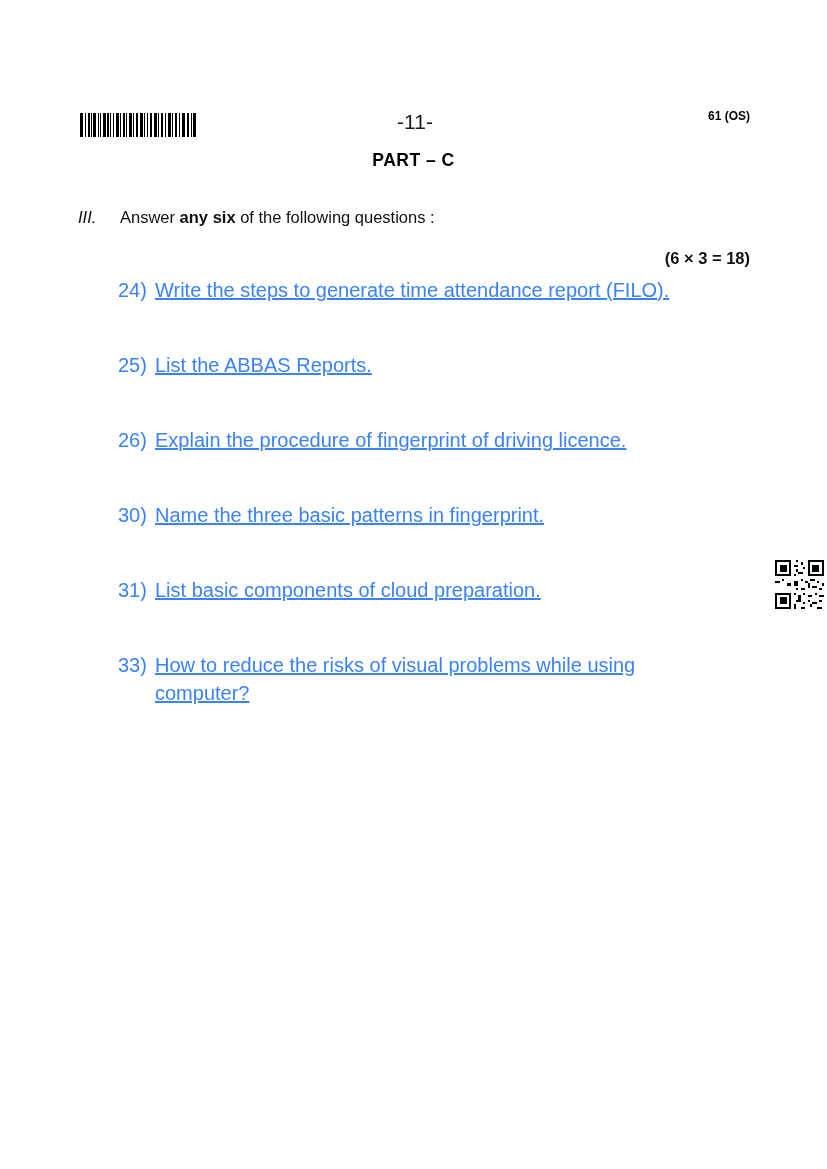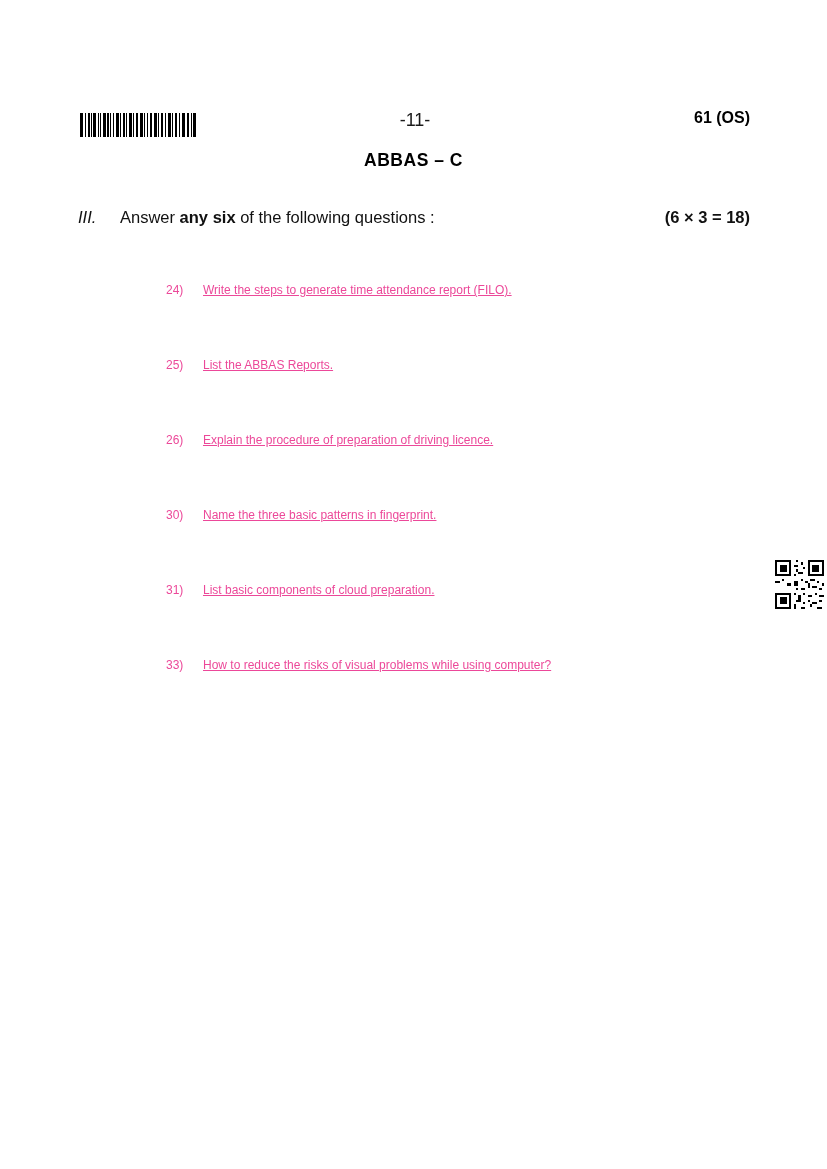--- a/index.html
+++ b/index.html
@@ -13,48 +13,48 @@
     background: #ffffff;
     color: #111111;
     overflow: hidden;
   }
 
   
   .header { position: absolute; top: 108px; left: 80px; right: 77px; height: 32px; }
   .barcode { position: absolute; left: 0; top: 5px; width: 116px; height: 24px; }
   .page-num {
     position: absolute; left: 0; right: 0; top: 2px;
-    text-align: center; font-size: 18px; color: #1a1a1a;
+    text-align: center; font-size: 21px; color: #1a1a1a;
   }
   .paper-code {
     position: absolute; right: 0; top: 1px;
-    font-weight: bold; font-size: 16px; color: #000;
+    font-weight: bold; font-size: 12px; color: #000;
   }
 
   
   .part-title {
     position: absolute; top: 150px; left: 0; right: 0;
     text-align: center; font-weight: bold; font-size: 17.5px;
     letter-spacing: 0.5px; color: #000;
   }
 
   
   .instruction {
     position: absolute; top: 208px; left: 78px; right: 77px;
     display: flex; align-items: flex-start;
     font-size: 16.5px; color: #111;
   }
   .roman { width: 42px; flex-shrink: 0; font-style: italic; }
   .instr-text { flex: 1; }
   .instr-text b { font-weight: bold; }
-  .marks { font-weight: bold; white-space: nowrap; }
+  .marks { font-weight: bold; white-space: nowrap; margin-top: 41px; }
 
   
   .questions { position: absolute; top: 276px; left: 118px; }
-  .q { display: flex; margin-bottom: 47px; font-size: 12px; line-height: 28px; color: #ec4899; margin-left: 48px; }
+  .q { display: flex; margin-bottom: 47px; font-size: 20px; line-height: 28px; color: #3b82f6; }
   .q-num { width: 37px; flex-shrink: 0; }
   .q-text { width: 560px; text-decoration: underline; }
 
   
   .qr { position: absolute; top: 560px; right: 3px; width: 49px; height: 49px; }
 </style>
 </head>
 <body>
 
 <div class="page">
@@ -93,40 +93,40 @@
       <rect x="99" y="0" width="1" height="24" fill="#000"></rect>
       <rect x="102" y="0" width="3" height="24" fill="#000"></rect>
       <rect x="107" y="0" width="2" height="24" fill="#000"></rect>
       <rect x="111" y="0" width="1" height="24" fill="#000"></rect>
       <rect x="113" y="0" width="3" height="24" fill="#000"></rect>
     </svg>
     <div class="page-num">-11-</div>
     <div class="paper-code">61 (OS)</div>
   </div>
 
-  <div class="part-title">ABBAS – C</div>
+  <div class="part-title">PART – C</div>
 
   <div class="instruction">
     <span class="roman">III.</span>
     <span class="instr-text"><span>Answer </span><b>any six</b><span> of the following questions :</span></span>
     <span class="marks">(6 × 3 = 18)</span>
   </div>
 
   <div class="questions">
     <div class="q">
       <span class="q-num">24)</span>
       <span class="q-text">Write the steps to generate time attendance report (FILO).</span>
     </div>
     <div class="q">
       <span class="q-num">25)</span>
       <span class="q-text">List the ABBAS Reports.</span>
     </div>
     <div class="q">
       <span class="q-num">26)</span>
-      <span class="q-text">Explain the procedure of preparation of driving licence.</span>
+      <span class="q-text">Explain the procedure of fingerprint of driving licence.</span>
     </div>
     <div class="q">
       <span class="q-num">30)</span>
       <span class="q-text">Name the three basic patterns in fingerprint.</span>
     </div>
     <div class="q">
       <span class="q-num">31)</span>
       <span class="q-text">List basic components of cloud preparation.</span>
     </div>
     <div class="q">

